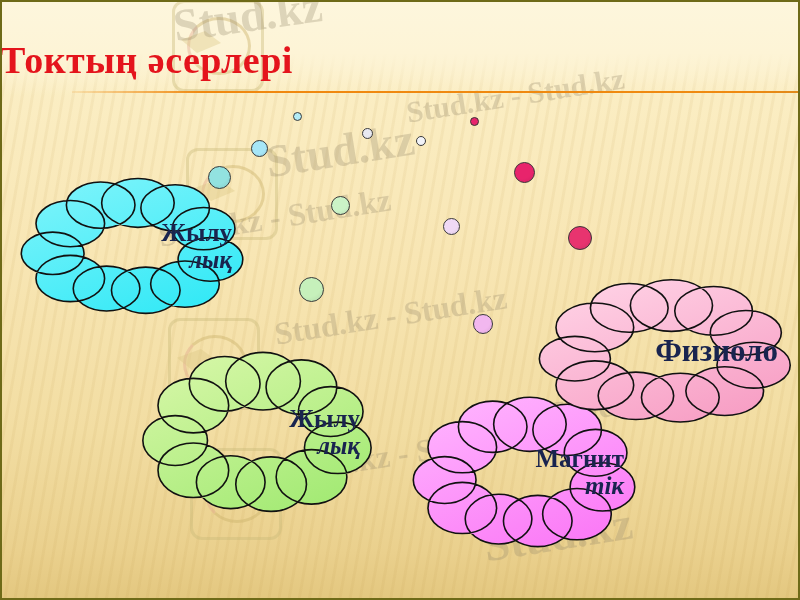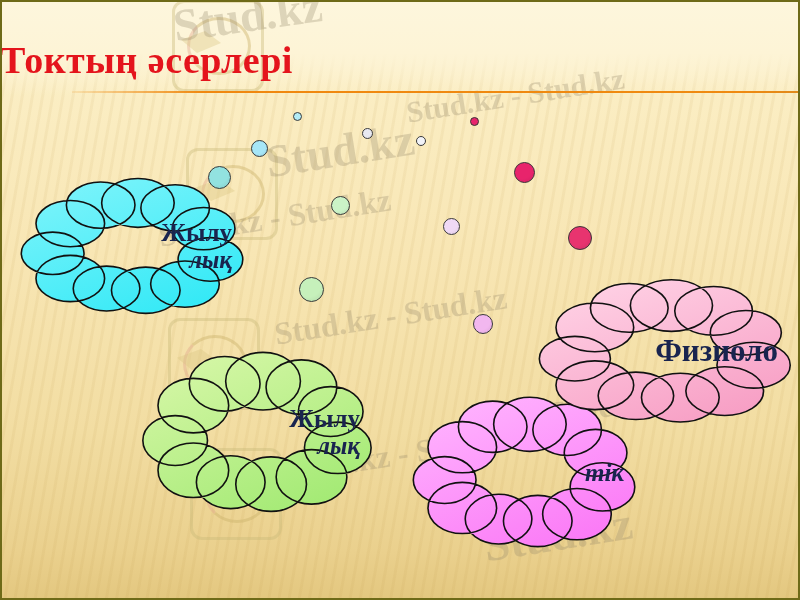--- a/index.html
+++ b/index.html
@@ -216,20 +216,21 @@
         <svg width="196" height="124" viewBox="0 0 196 124">
           <defs>
             <linearGradient id="cg2" x1="0.15" y1="0" x2="0.75" y2="1">
               <stop offset="0%" stop-color="#ffb5ff"></stop>
               <stop offset="100%" stop-color="#fb79f6"></stop>
             </linearGradient>
           </defs>
           <path d="M 0 37.199999999999996 a 34.3 25.605999999999998 0 1 0 68.6 0 a 34.3 25.605999999999998 0 1 0 -68.6 0 ZM 30.38000000000001 16.740000000000002 a 34.3 25.605999999999998 0 1 0 68.6 0 a 34.3 25.605999999999998 0 1 0 -68.6 0 ZM 65.66 14.26 a 36.26 27.0692 0 1 0 72.52 0 a 36.26 27.0692 0 1 0 -72.52 0 ZM 104.86 19.84 a 34.3 25.605999999999998 0 1 0 68.6 0 a 34.3 25.605999999999998 0 1 0 -68.6 0 ZM 136.21999999999997 42.779999999999994 a 31.36 23.411199999999997 0 1 0 62.72 0 a 31.36 23.411199999999997 0 1 0 -62.72 0 ZM 142.1 76.88 a 32.34 24.1428 0 1 0 64.68 0 a 32.34 24.1428 0 1 0 -64.68 0 ZM 114.66000000000001 104.16 a 34.3 25.605999999999998 0 1 0 68.6 0 a 34.3 25.605999999999998 0 1 0 -68.6 0 ZM 75.46000000000001 110.98 a 34.3 25.605999999999998 0 1 0 68.6 0 a 34.3 25.605999999999998 0 1 0 -68.6 0 ZM 37.24 109.12 a 33.32 24.8744 0 1 0 66.64 0 a 33.32 24.8744 0 1 0 -66.64 0 ZM 0 97.96000000000001 a 34.3 25.605999999999998 0 1 0 68.6 0 a 34.3 25.605999999999998 0 1 0 -68.6 0 ZM -14.7 70.05999999999999 a 31.36 23.411199999999997 0 1 0 62.72 0 a 31.36 23.411199999999997 0 1 0 -62.72 0 Z" fill="url(#cg2)" stroke="#111" stroke-width="1.6" stroke-linejoin="round"></path>
         </svg>
         <div class="cloud-label" style="font-size: 25px; color: rgb(25, 36, 79);">
+          <span class="l1">Магнит</span>
           <span class="l2">тік</span>
         </div>
       </div>
       <div class="cloud" style="left: 556px; top: 292px; width: 222px; height: 118px;">
         <svg width="222" height="118" viewBox="0 0 222 118">
           <defs>
             <linearGradient id="cg3" x1="0.15" y1="0" x2="0.75" y2="1">
               <stop offset="0%" stop-color="#ffd3e6"></stop>
               <stop offset="100%" stop-color="#f79ec4"></stop>
             </linearGradient>

